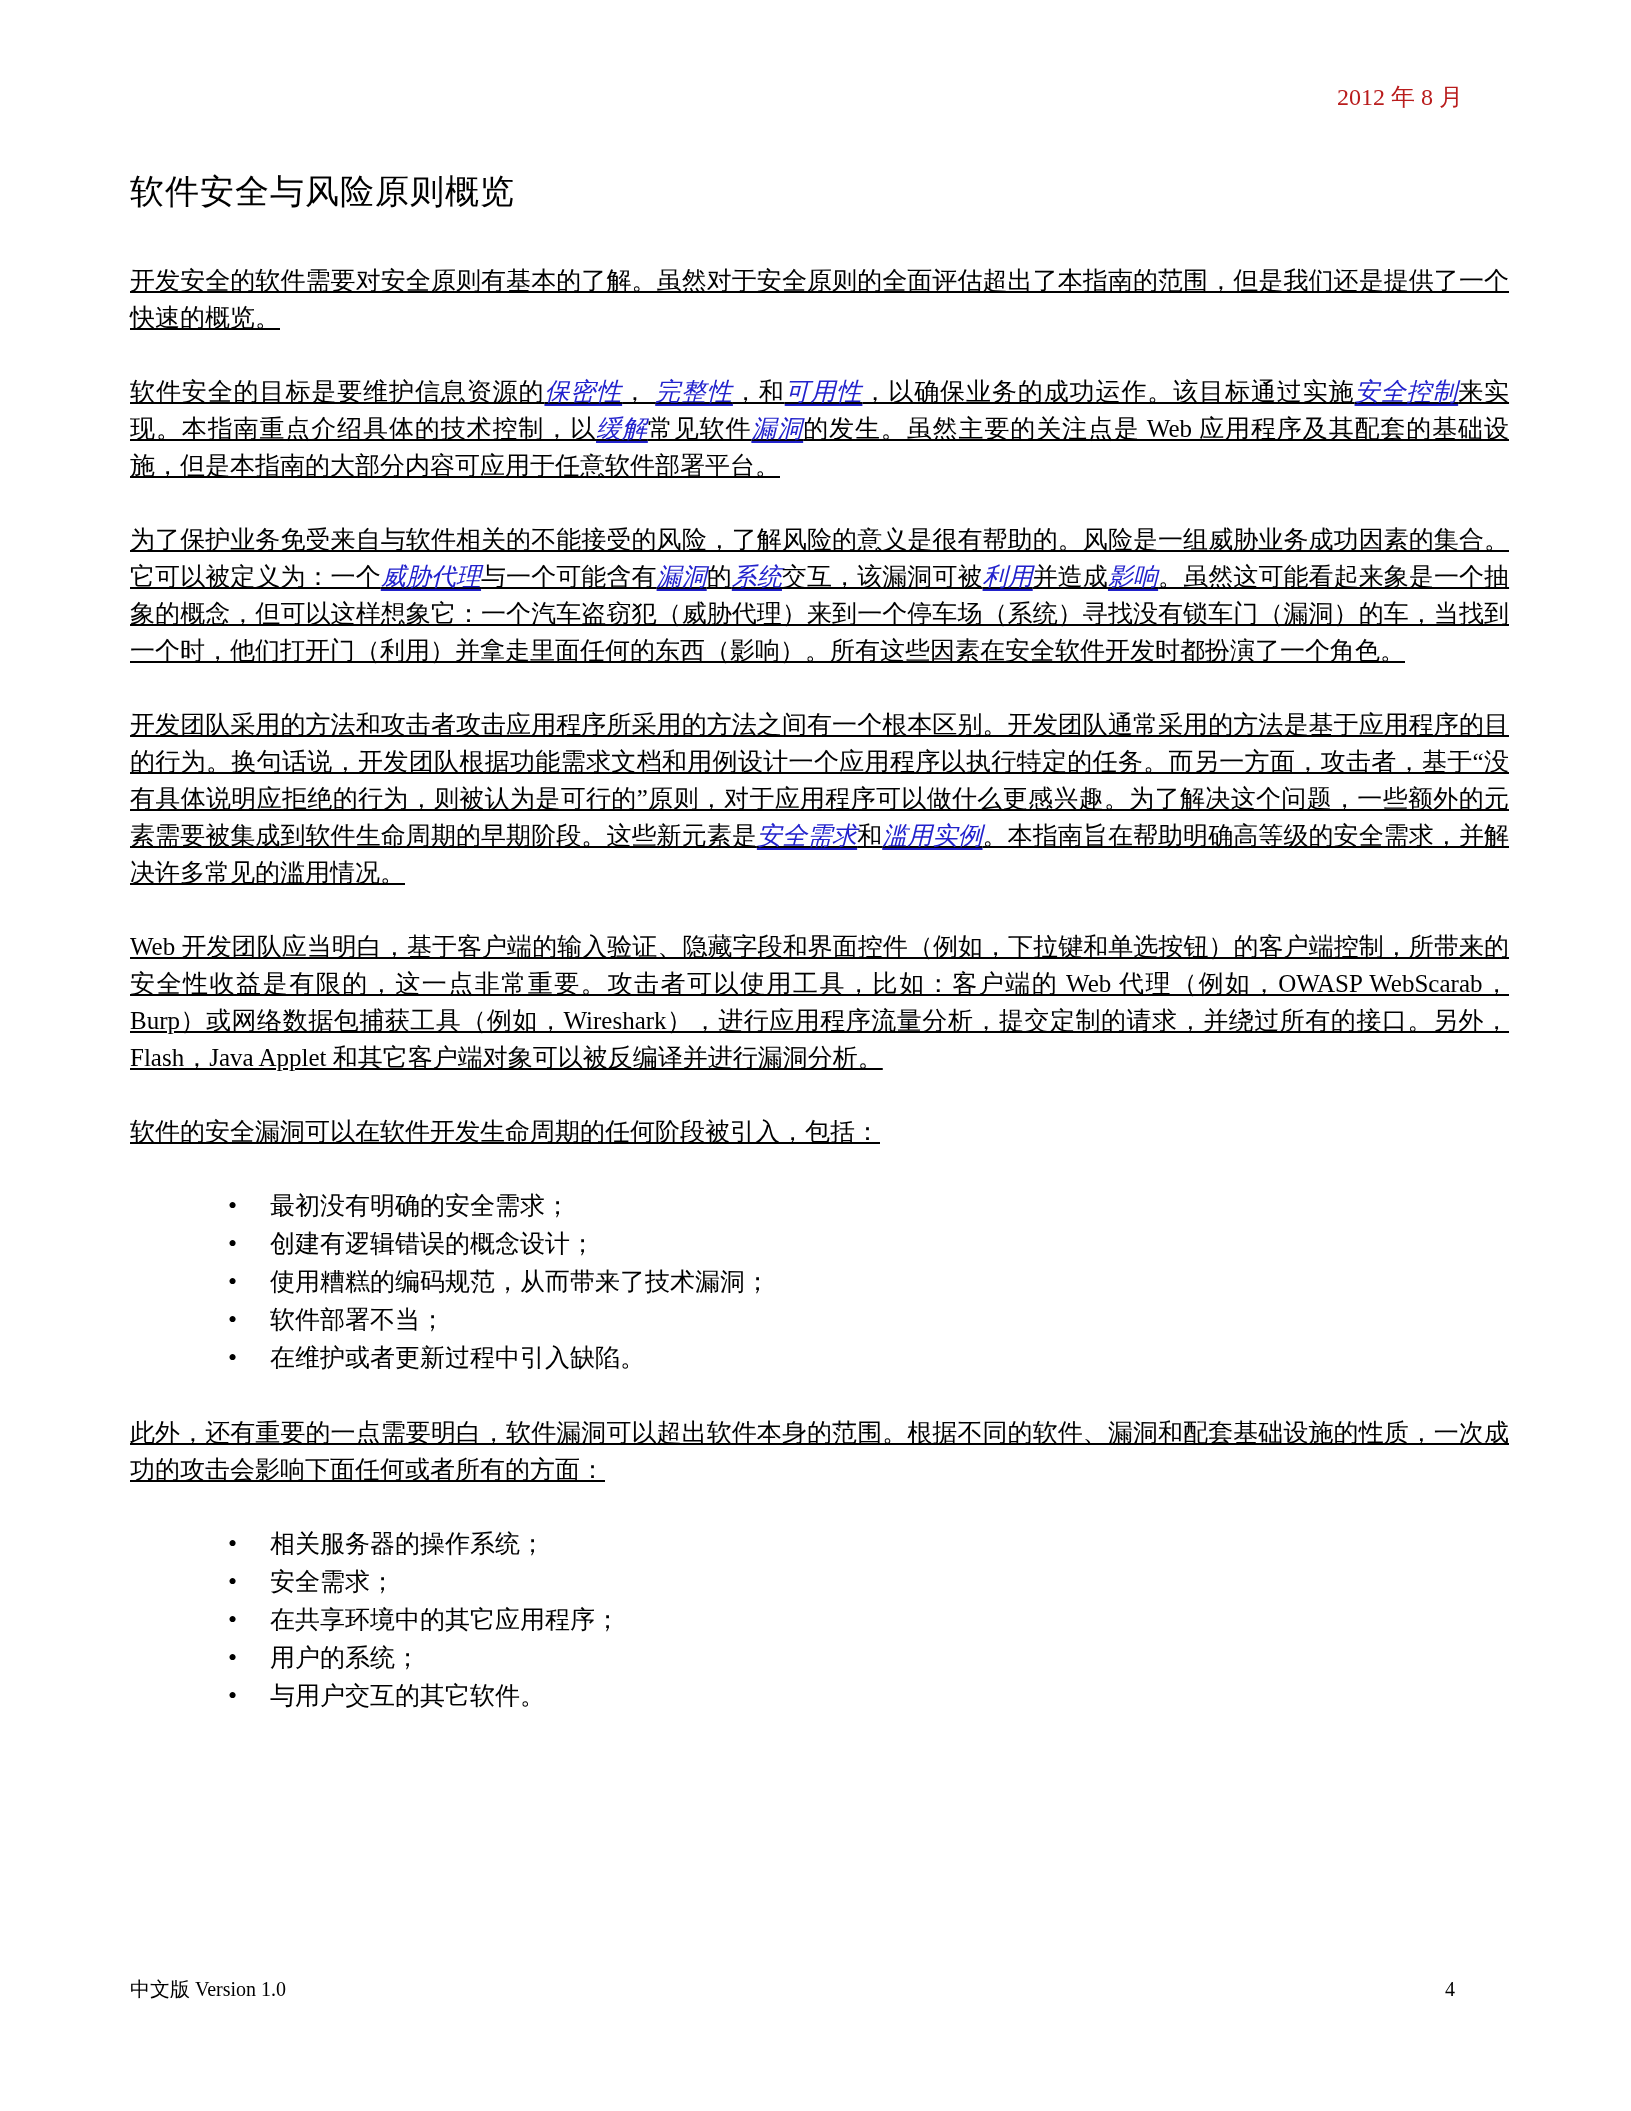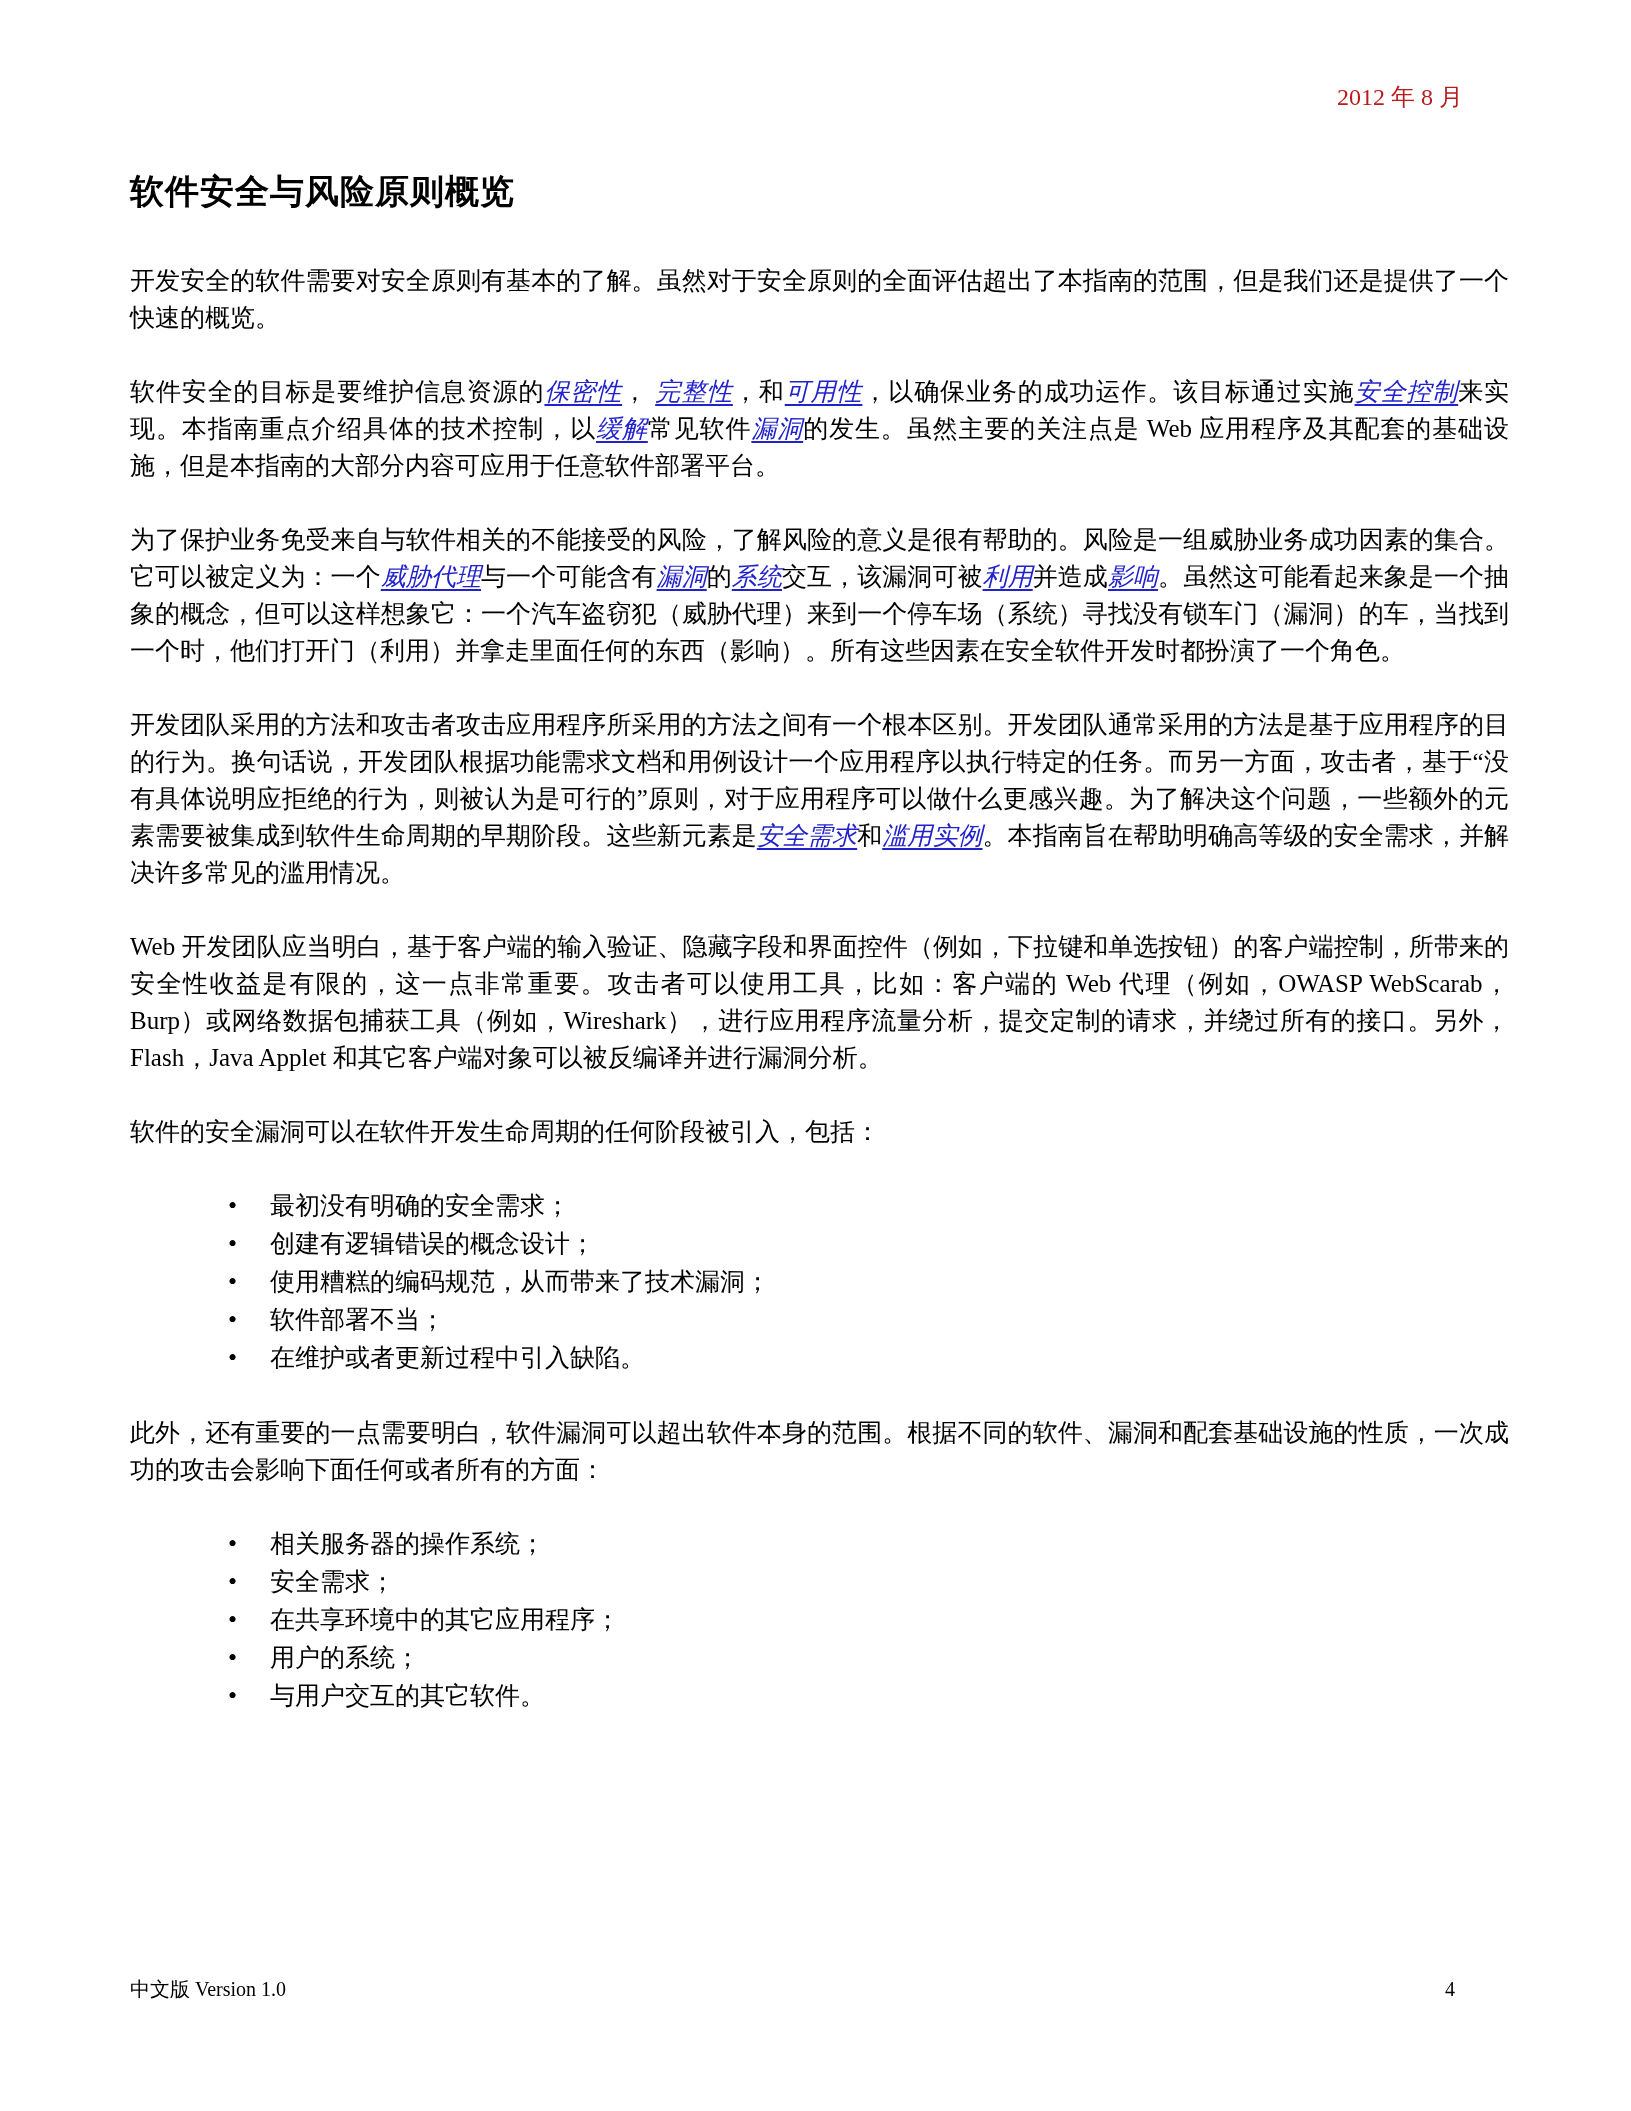--- a/index.html
+++ b/index.html
@@ -23,30 +23,31 @@
     line-height: 30px;
     color: #b91c1c;
     white-space: nowrap;
   }
   .content {
     padding: 170px 122px 0 130px;
   }
   .doc-title {
     font-size: 34px;
     line-height: 44px;
-    font-weight: bold;
+    font-weight: normal;
     margin: 0 0 48px 0;
     letter-spacing: 1px;
   }
   .para {
     font-size: 25px;
     line-height: 37px;
     margin: 0 0 37px 0;
     text-align: justify;
     text-justify: inter-ideograph;
+    text-decoration: underline;
   }
   .doc-link {
     font-style: italic;
     text-decoration: underline;
     text-underline-offset: 4px;
   }
   ul.bullets {
     list-style: none;
     margin: 10px 0 37px 0;
     padding: 0 0 0 140px;

